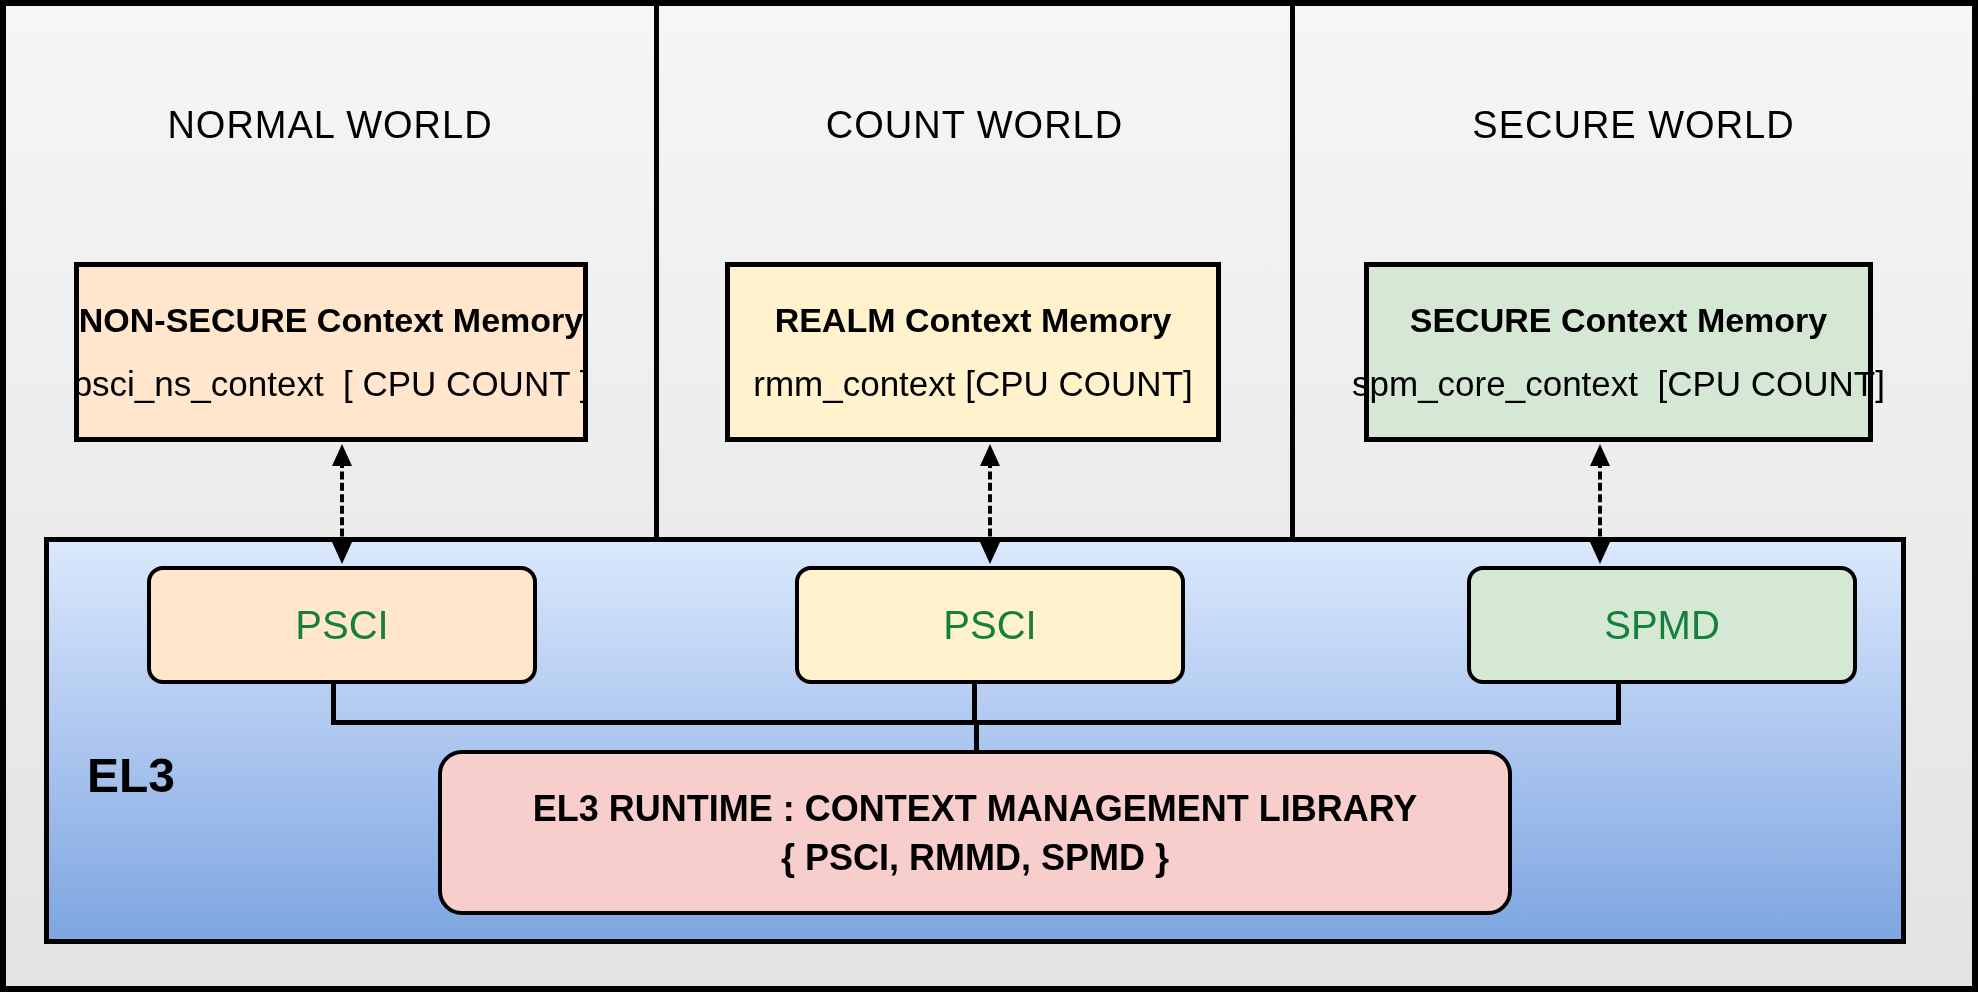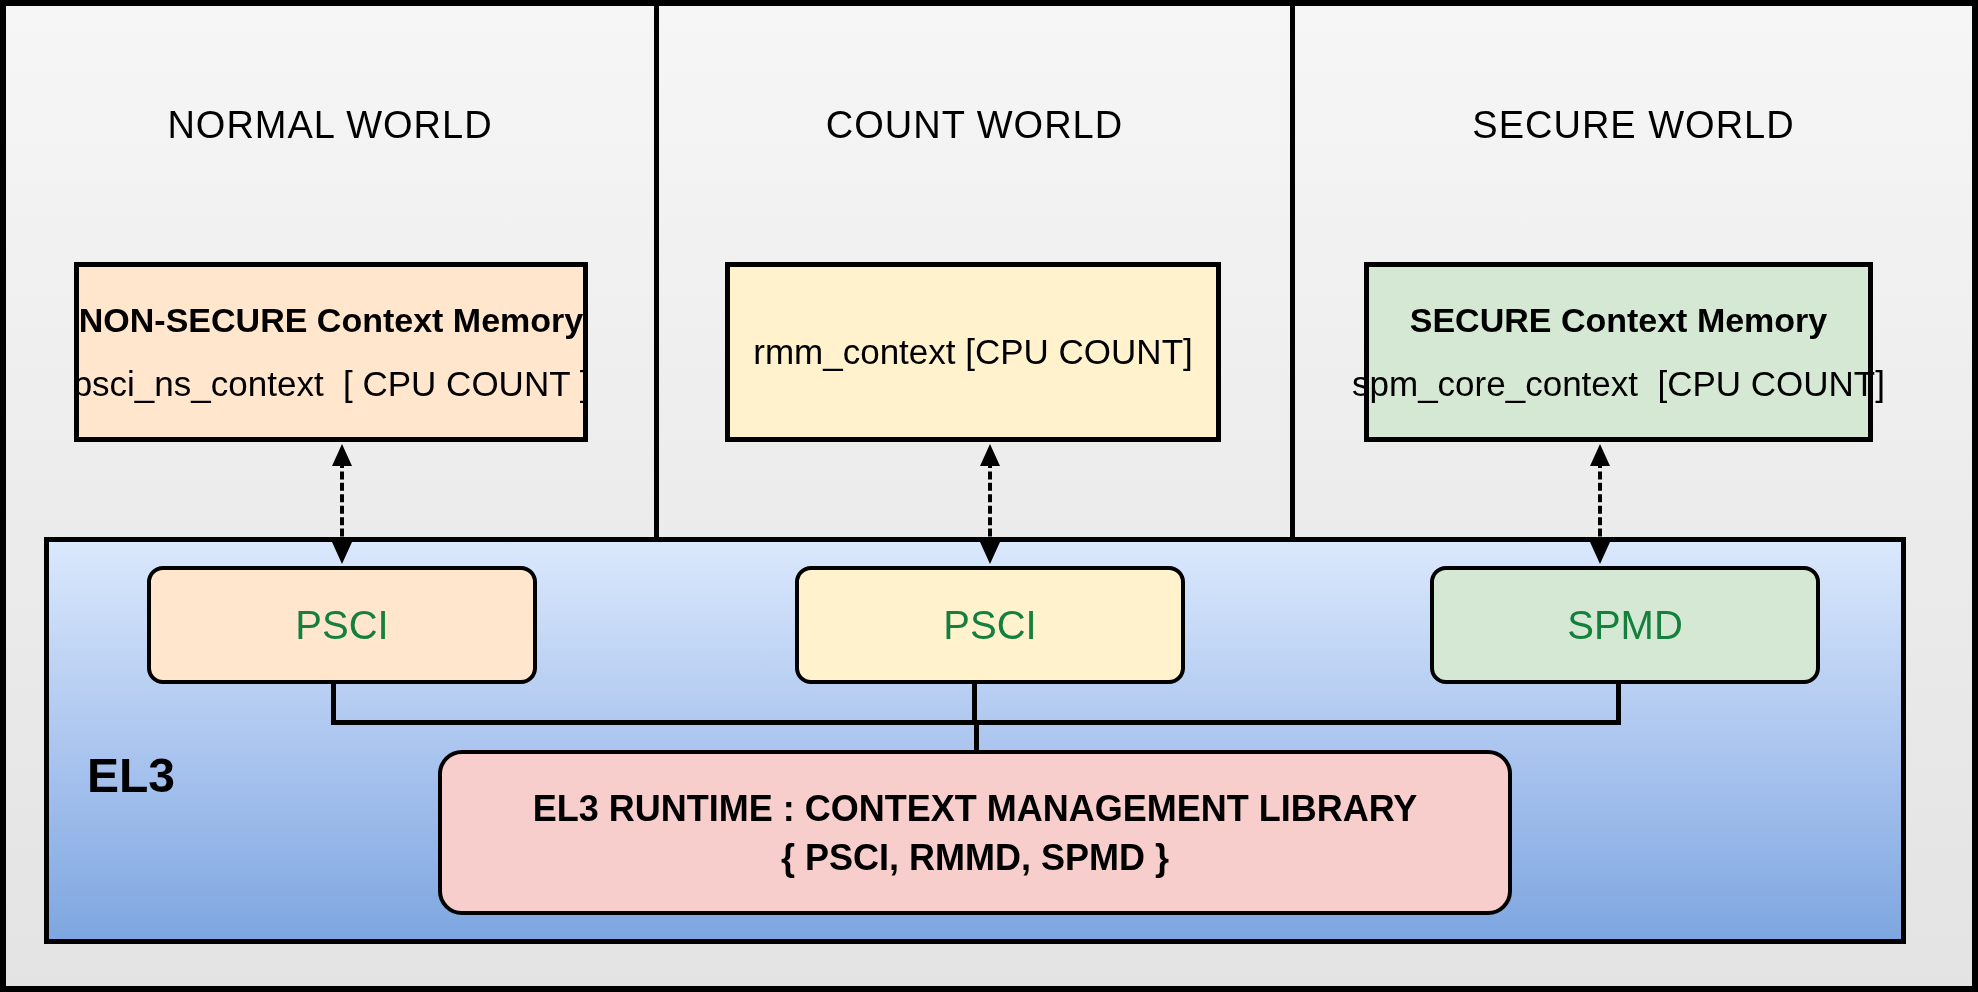--- a/index.html
+++ b/index.html
@@ -137,21 +137,21 @@
     border: 4px solid #000;
     border-radius: 16px;
     box-sizing: border-box;
     display: flex;
     align-items: center;
     justify-content: center;
     z-index: 5;
   }
   .module-box.psci { left: 98px;   background: #ffe6cc; }
   .module-box.rmmd { left: 746px;  background: #fff2cc; }
-  .module-box.spmd { left: 1381px; background: #d5e8d4; }
+  .module-box.spmd { left: 1418px; background: #d5e8d4; }
 
   .module-label { font-size: 40px; font-weight: normal; color: #15803d; }
 
   .connector { position: absolute; background: #000; z-index: 2; }
   .connector.v1    { left: 282px;  top: 138px; width: 5px;  height: 45px; }
   .connector.v2    { left: 923px;  top: 138px; width: 5px;  height: 45px; }
   .connector.v3    { left: 1567px; top: 138px; width: 5px;  height: 45px; }
   .connector.hbus  { left: 282px;  top: 178px; width: 1290px; height: 5px; }
   .connector.vdrop { left: 925px;  top: 181px; width: 5px;  height: 32px; }
 
@@ -189,20 +189,21 @@
     <div class="world-title">NORMAL WORLD</div>
     <div class="ctx-box">
       <div class="ctx-title">NON-SECURE Context Memory</div>
       <div class="ctx-detail">psci_ns_context  [ CPU COUNT ]</div>
     </div>
   </div>
 
   <div class="world-panel p1">
     <div class="world-title">COUNT WORLD</div>
     <div class="ctx-box">
+      <div class="ctx-title">REALM Context Memory</div>
       <div class="ctx-detail">rmm_context [CPU COUNT]</div>
     </div>
   </div>
 
   <div class="world-panel p2">
     <div class="world-title">SECURE WORLD</div>
     <div class="ctx-box">
       <div class="ctx-title">SECURE Context Memory</div>
       <div class="ctx-detail">spm_core_context  [CPU COUNT]</div>
     </div>

